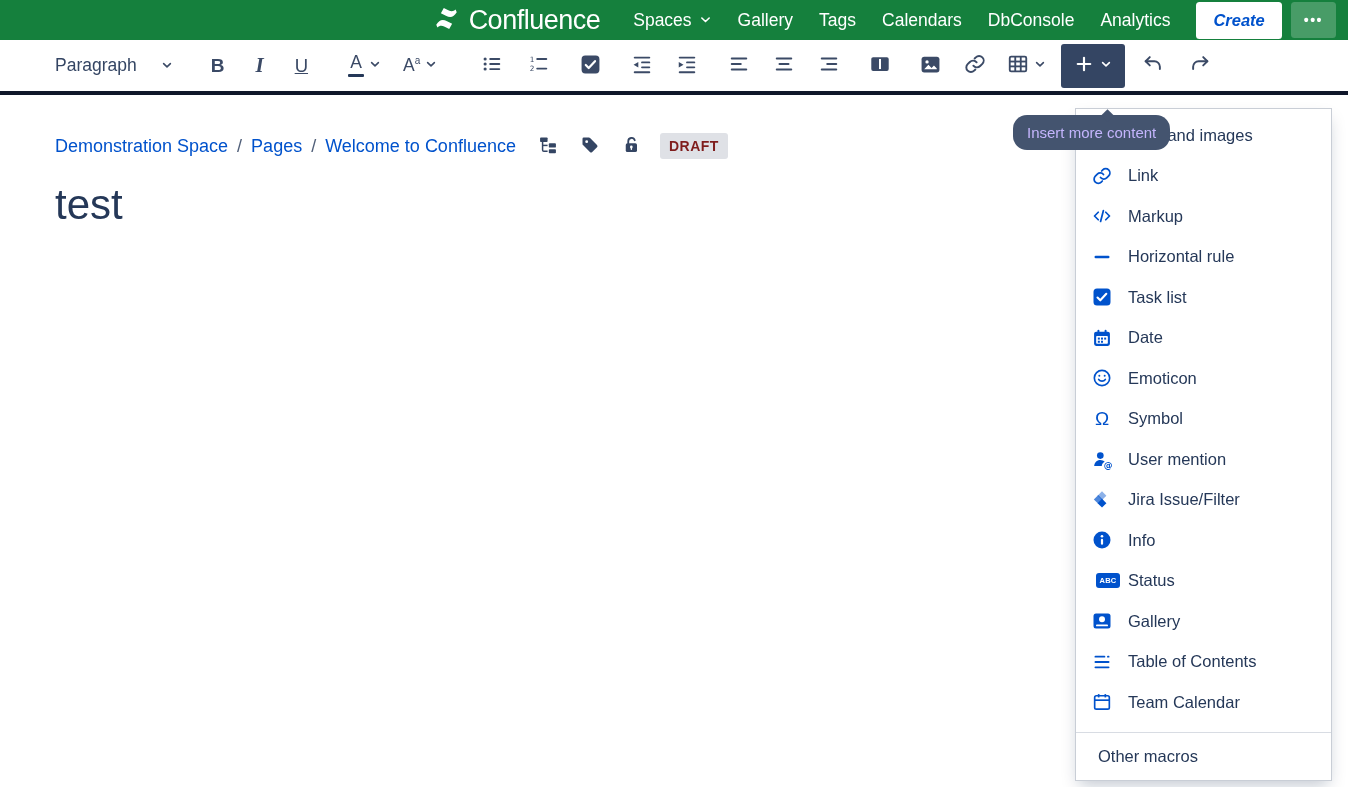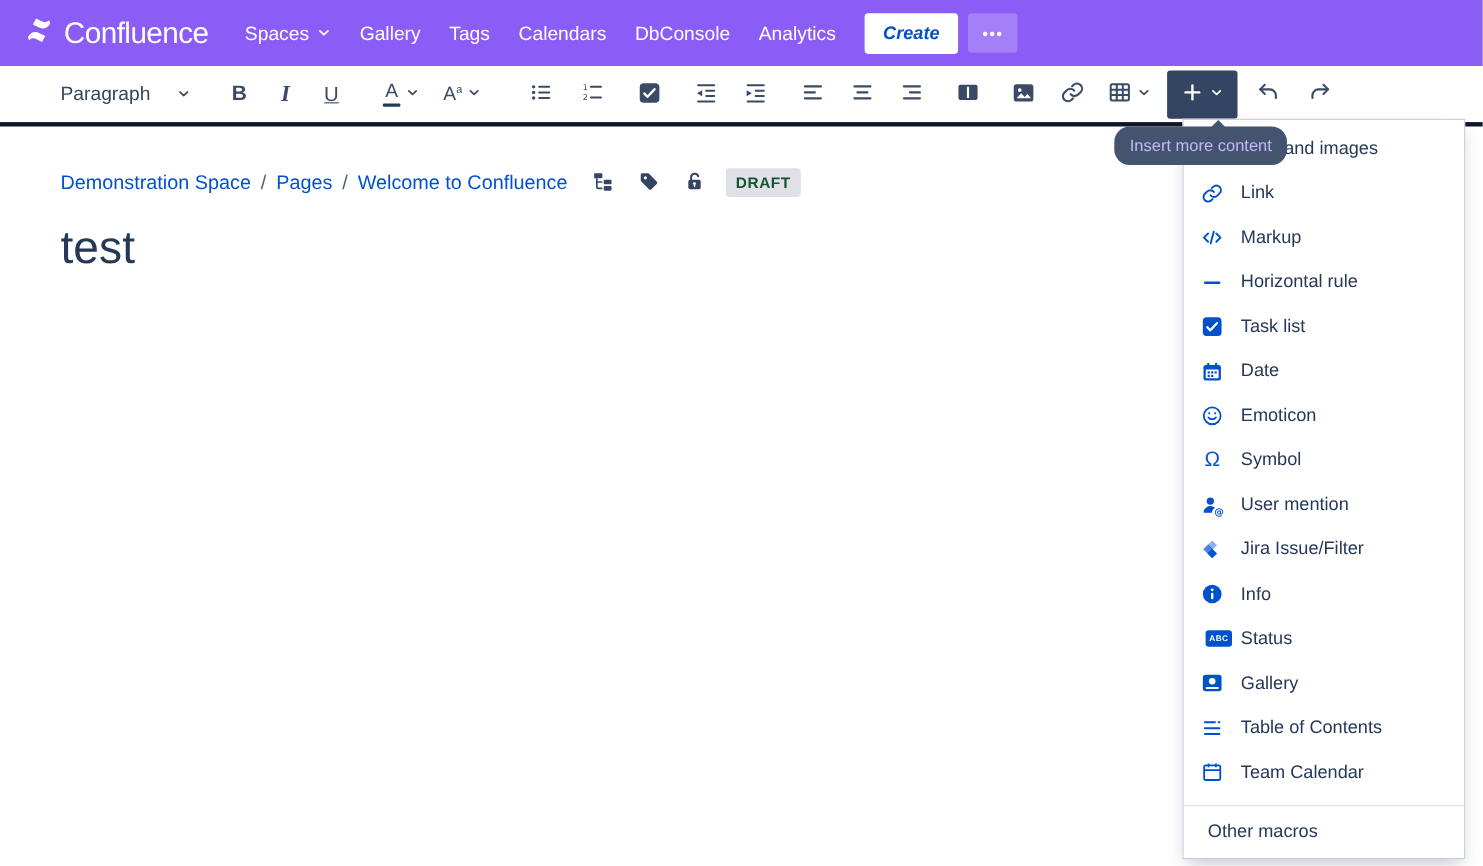--- a/index.html
+++ b/index.html
@@ -7,22 +7,22 @@
   body {
     width: 1348px; height: 787px;
     font-family: "Liberation Sans", sans-serif;
     background: #fff; color: #253858;
     overflow: hidden; position: relative;
   }
   button { background: none; border: none; padding: 0; font-family: inherit; cursor: pointer; }
 
   
   .header {
-    height: 60px; background: #8b5cf6; display: flex; align-items: center;
-    padding: 0 12px; color: #fff;
+    height: 40px; background: #15803d; display: flex; align-items: center;
+    padding: 0 12px; color: #fff; justify-content: flex-end;
   }
   .logo { display: flex; align-items: center; gap: 9px; margin: 0 20px 0 10px; cursor: pointer; }
   .logo-text { font-size: 27px; font-weight: 500; letter-spacing: -0.5px; }
   .nav-item {
     display: flex; align-items: center; gap: 7px;
     font-size: 17.5px; padding: 9px 13px; border-radius: 3px; color: #fff; cursor: pointer;
   }
   .create-btn {
     background: #fff; color: #0052CC; font-weight: 700; font-size: 16.5px;
     padding: 9px 17px; border-radius: 3.5px; margin-left: 13px; font-style: italic;
@@ -63,21 +63,21 @@
   }
 
   
   .content { padding: 38px 0 0 55px; height: 676px; }
   .crumbs { display: flex; align-items: center; font-size: 18px; }
   .crumb { color: #0052CC; text-decoration: none; cursor: pointer; }
   .crumb-sep { color: #505F79; padding: 0 9px; }
   .crumb-icons { display: flex; align-items: center; gap: 22px; margin-left: 22px; }
   .crumb-icons button { display: flex; align-items: center; }
   .draft {
-    background: #DFE1E6; color: #14532d; font-weight: 700; font-size: 14px;
+    background: #DFE1E6; color: #7f1d1d; font-weight: 700; font-size: 14px;
     padding: 5px 9px; border-radius: 3px; margin-left: 18px; letter-spacing: 0.5px;
   }
   .page-title { font-size: 42px; color: #253858; margin-top: 22px; font-weight: 400; }
 
   
   .insert-menu {
     position: absolute; top: 108px; right: 16px; width: 257px; background: #fff;
     border: 1px solid #C9CED6; box-shadow: 0 8px 16px -4px rgba(9,30,66,0.25);
     padding-top: 6px; z-index: 5;
   }

